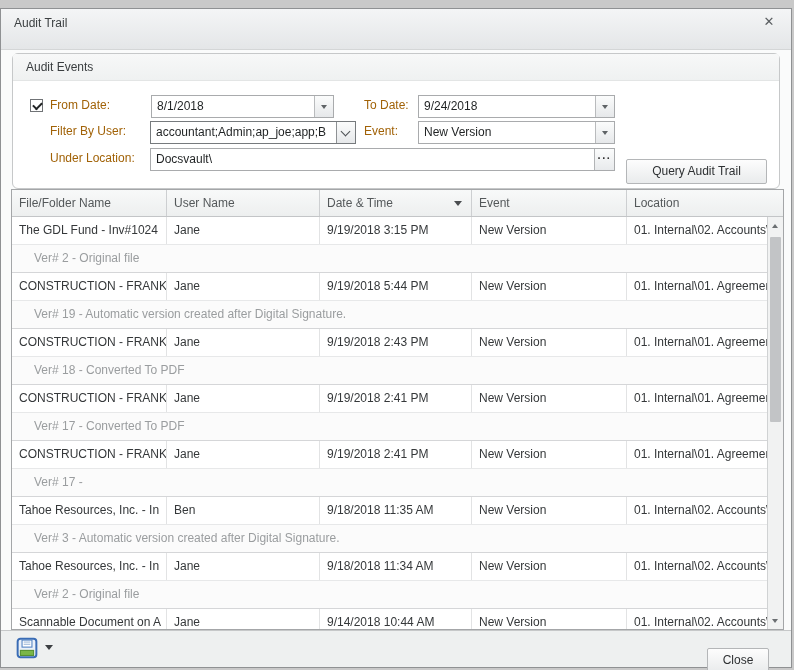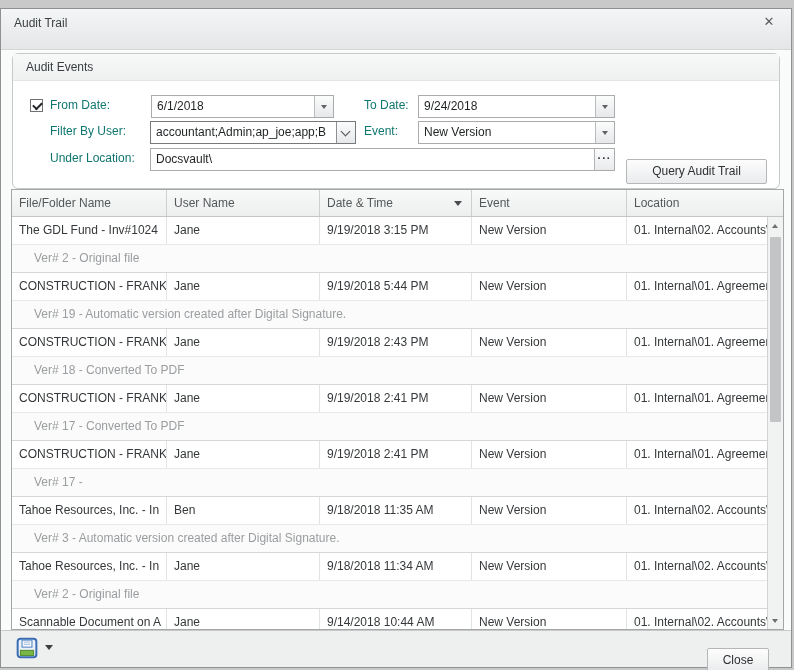--- a/index.html
+++ b/index.html
@@ -32,21 +32,21 @@
   .groupbox{
     position:absolute;left:11px;top:44px;width:768px;height:136px;
     border:1px solid #c6c8c9;border-radius:6px;background:#ffffff;box-sizing:border-box;
   }
   .groupbox-header{
     height:26px;background:linear-gradient(#f7f8f8,#eff1f1);
     border-bottom:1px solid #e3e5e5;border-radius:2px 2px 0 0;
     line-height:26px;padding-left:13px;color:#3a3e40;
   }
   
-  .lbl{position:absolute;color:#0f766e;line-height:15px;white-space:nowrap;}
+  .lbl{position:absolute;color:#a16207;line-height:15px;white-space:nowrap;}
   .checkbox{
     position:absolute;width:13px;height:13px;background:#fff;
     border:1px solid #707376;box-sizing:border-box;
   }
   .checkmark{
     position:absolute;left:2px;top:2px;width:7px;height:4px;
     border-left:2px solid #212425;border-bottom:2px solid #212425;
     transform:rotate(-45deg);
   }
   .field{
@@ -178,21 +178,21 @@
     <div class="groupbox-header">
       <span>Audit Events</span>
     </div>
   </div>
 
   <div class="checkbox" style="left:29px;top:90px;">
     <span class="checkmark"></span>
   </div>
   <span class="lbl" style="left:49px;top:89px;">From Date:</span>
   <div class="field" style="left:150px;top:86px;width:183px;">
-    <span class="val">6/1/2018</span>
+    <span class="val">8/1/2018</span>
     <span class="combo-btn">
       <span class="tri-down"></span>
     </span>
   </div>
   <span class="lbl" style="left:363px;top:89px;">To Date:</span>
   <div class="field" style="left:417px;top:86px;width:197px;">
     <span class="val">9/24/2018</span>
     <span class="combo-btn">
       <span class="tri-down"></span>
     </span>

